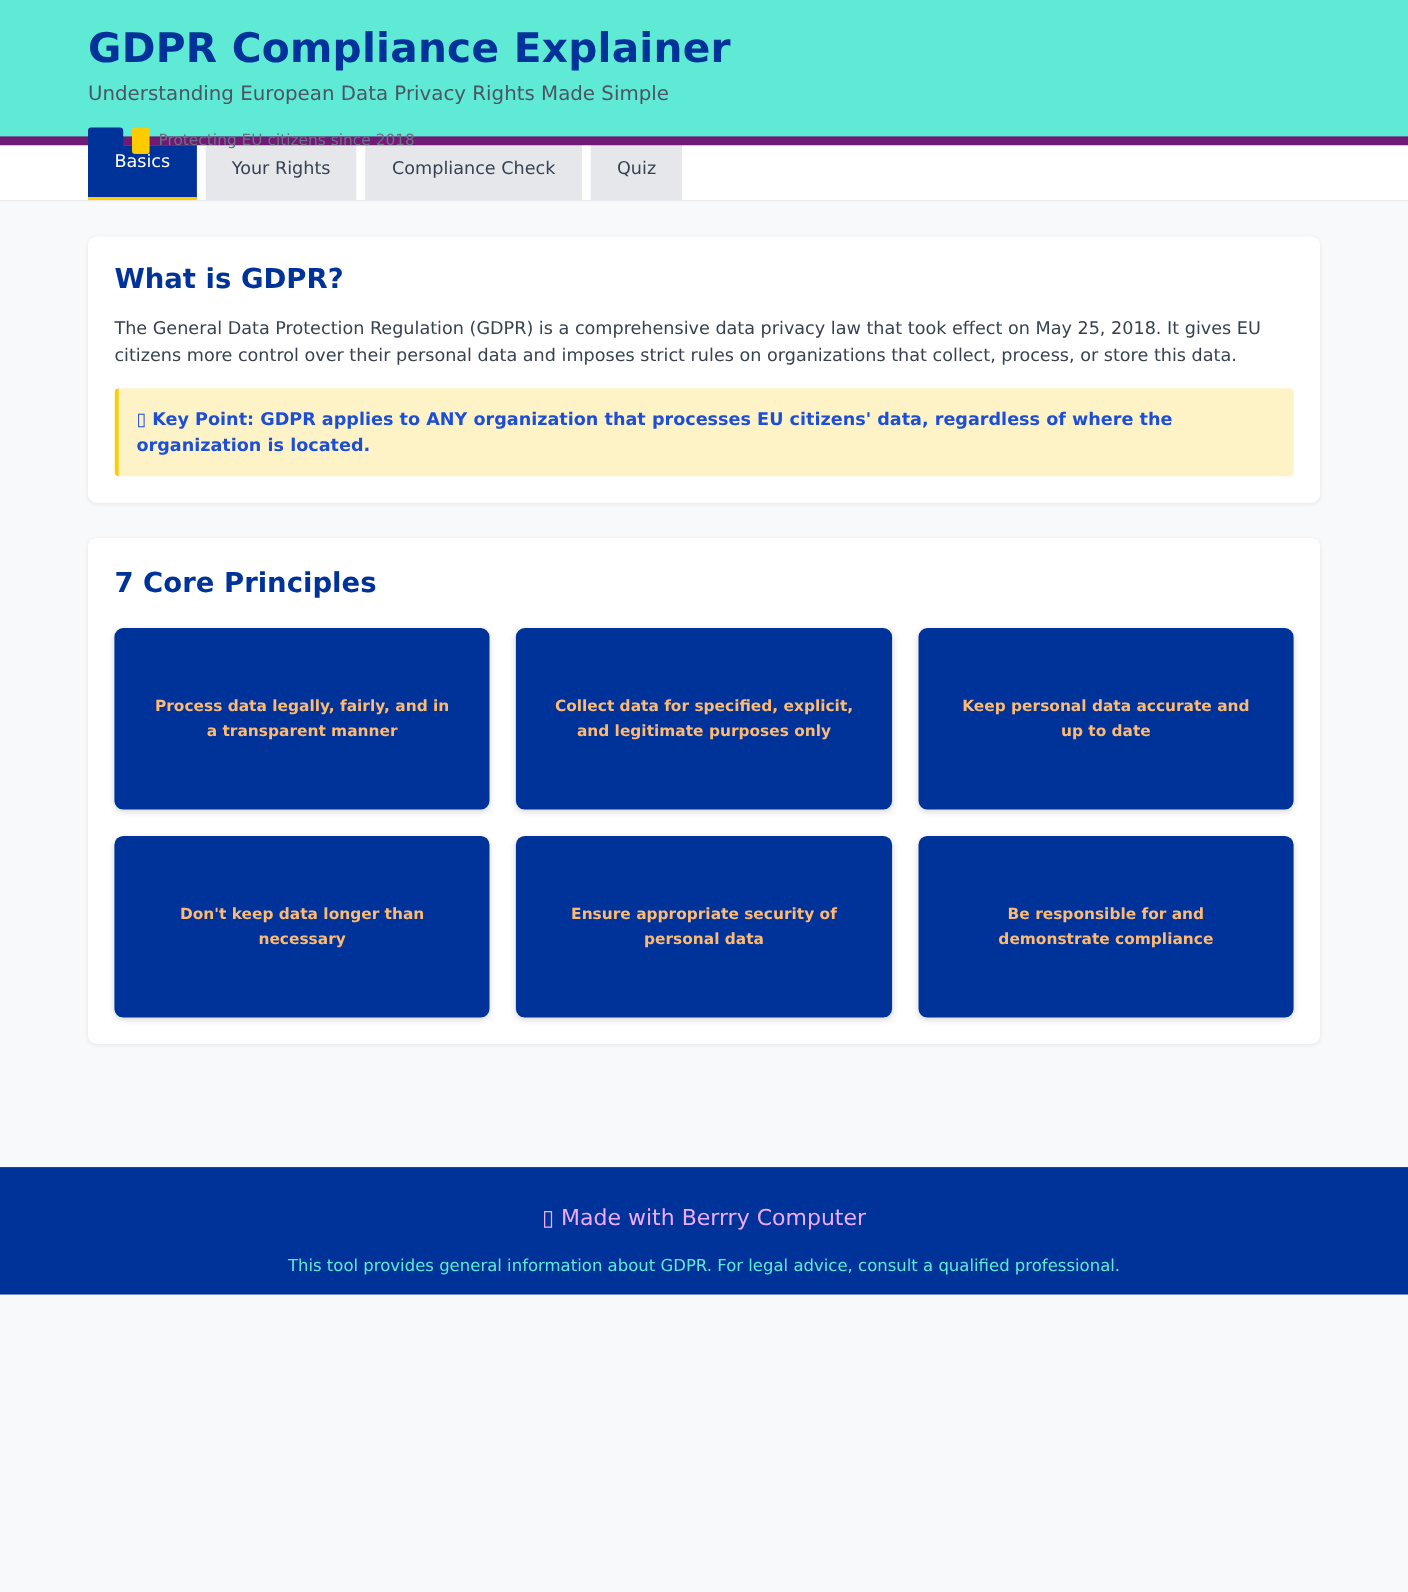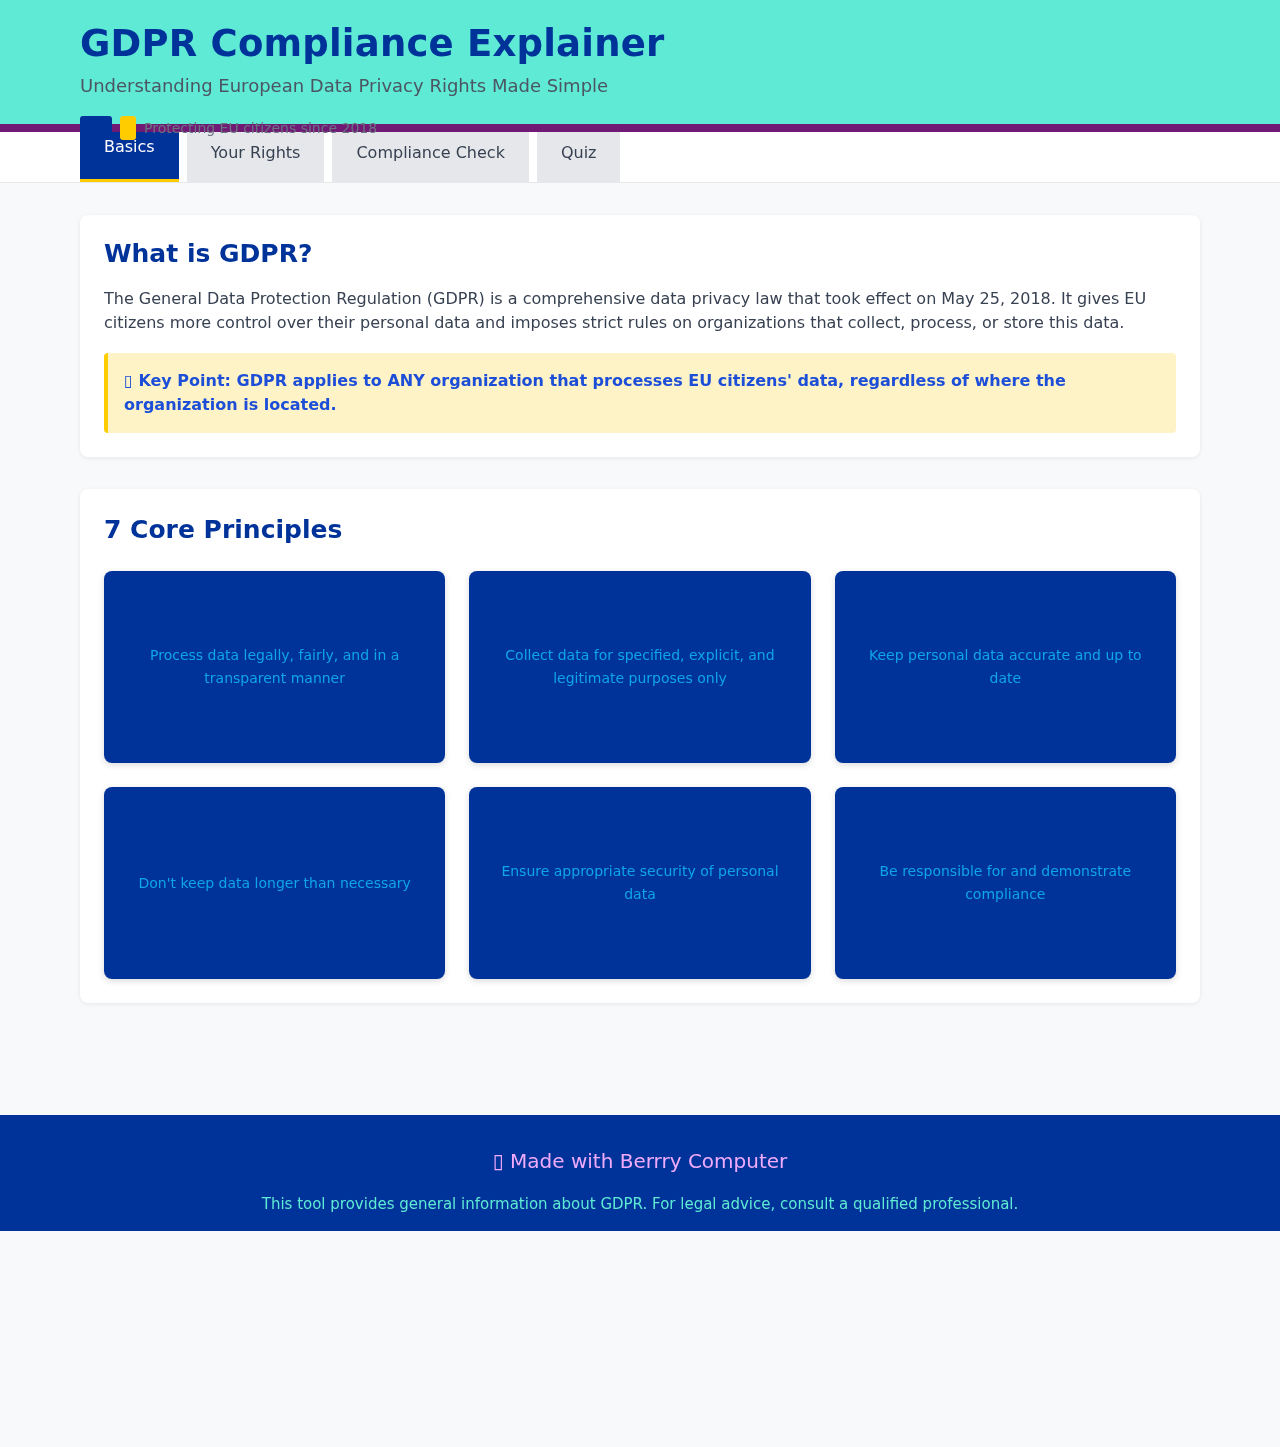--- a/index.html
+++ b/index.html
@@ -79,29 +79,30 @@
       padding: 16px 16px 16px 16px;
       font-size: 16px; font-weight: bold; color: #1d4ed8; line-height: 24px;
     }
     .principles-grid {
       display: grid;
       grid-template-columns: repeat(3, 1fr);
       gap: 24px;
       margin-top: 26px;
     }
     .principle {
-      height: 192px;
+      height: 165px;
       background: #003399;
       border-radius: 8px;
       box-shadow: 0 2px 6px rgba(0,0,0,0.15);
       display: flex; align-items: center; justify-content: center;
       text-align: center;
-      color: #0ea5e9; font-size: 14px; line-height: 23px;
+      color: #fdba74; font-size: 14px; line-height: 23px;
       padding: 0 32px;
       cursor: pointer;
+      font-weight: bold;
     }
 
     .footer {
       background: #003399;
       height: 116px;
       text-align: center;
       padding-top: 34px;
     }
     .footer-main { font-size: 20px; color: #f0abfc; }
     .footer-sub { font-size: 15px; color: #5eead4; margin-top: 22px; }

